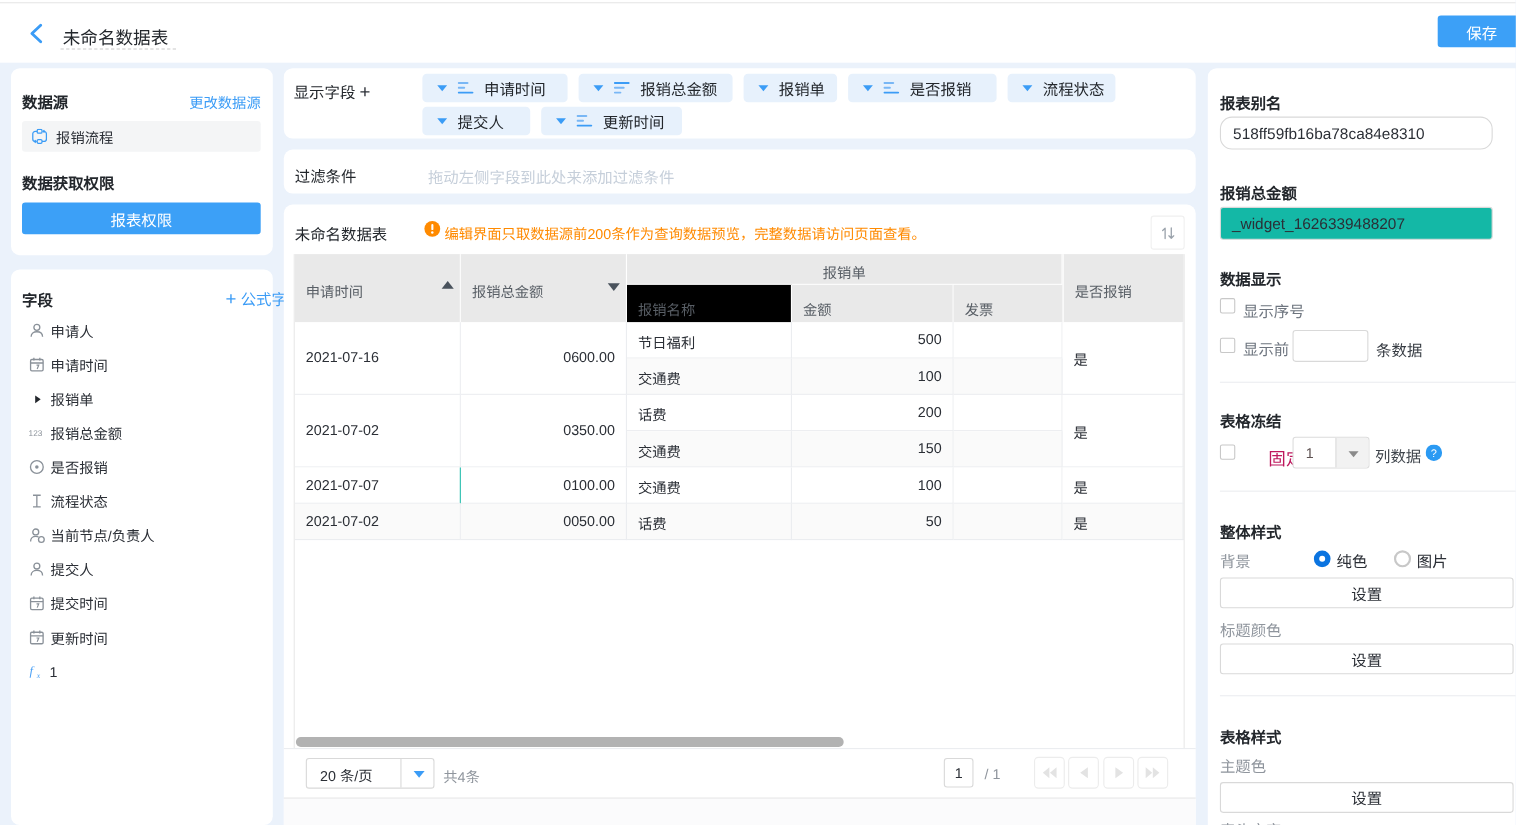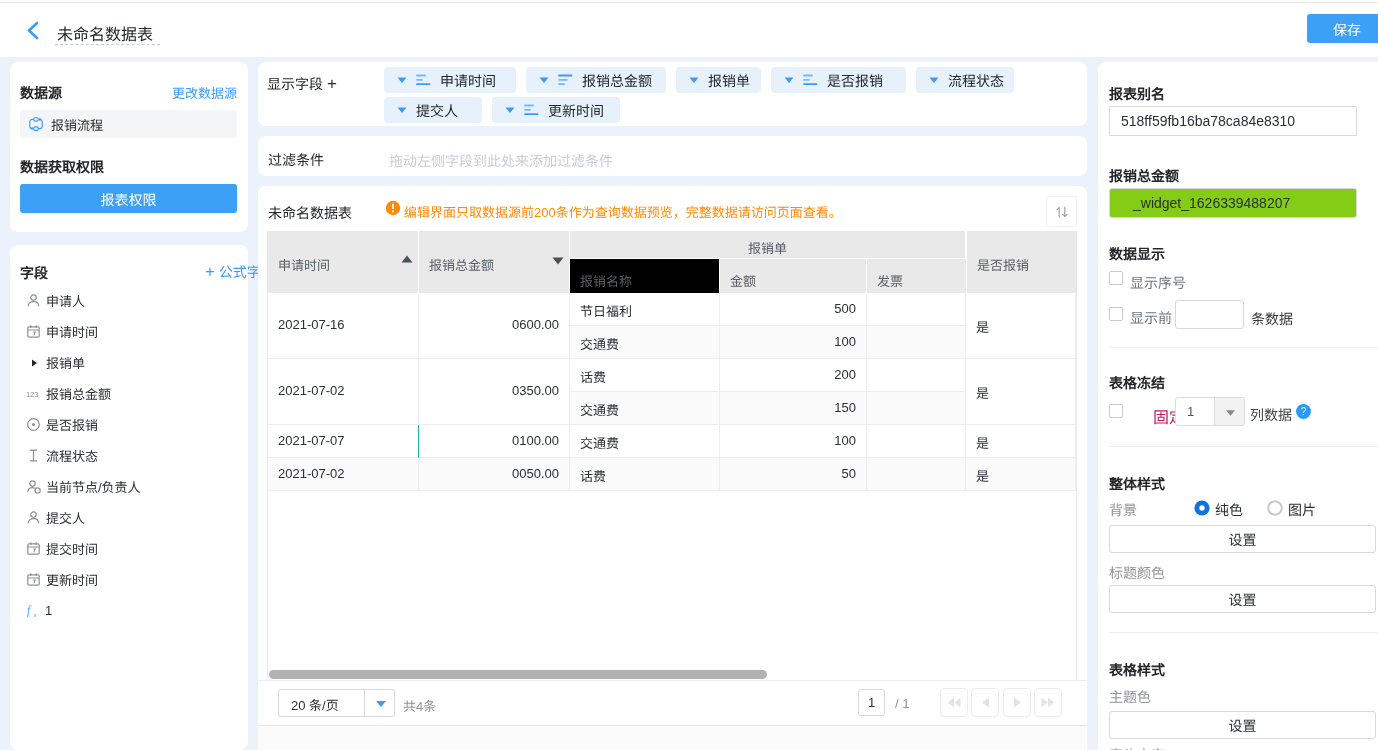--- a/index.html
+++ b/index.html
@@ -417,23 +417,23 @@
     <div style="position:absolute;left:94px;top:0;width:28px;height:29px;border:1px solid #ececec;border-radius:4px;background:#fff;display:flex;align-items:center;justify-content:center;">
       <svg width="14" height="11" viewBox="0 0 14 11">
         <path d="M0.5 0.5 L6.5 5.5 L0.5 10.5 Z" fill="#e3e3e3"></path>
         <path d="M7 0.5 L13 5.5 L7 10.5 Z" fill="#e3e3e3"></path>
       </svg>
     </div>
   </div>
 
 <div class="card" style="left:1098px;top:62px;width:280px;height:688px;border-radius:8px 0 0 0;"></div>
 <div class="abs bold" style="left:1109px;top:83px;font-size:14px;">报表别名</div>
-<div class="abs" style="left:1109px;top:106px;width:248px;height:30px;border:1px solid #d9d9d9;border-radius:1px;background:#fff;line-height:28px;padding-left:11px;font-size:14px;color:#2b2f36;">518ff59fb16ba78ca84e8310</div>
+<div class="abs" style="left:1109px;top:106px;width:248px;height:30px;border:1px solid #d9d9d9;border-radius:11px;background:#fff;line-height:28px;padding-left:11px;font-size:14px;color:#2b2f36;">518ff59fb16ba78ca84e8310</div>
 <div class="abs bold" style="left:1109px;top:165px;font-size:14px;">报销总金额</div>
-<div class="abs" style="left:1109px;top:188px;width:248px;height:30px;border:1px solid #d9d9d9;border-radius:3px;background:#84cc16;line-height:28px;padding-left:23px;font-size:14px;color:#2b2f36;">_widget_1626339488207</div>
+<div class="abs" style="left:1109px;top:188px;width:248px;height:30px;border:1px solid #d9d9d9;border-radius:3px;background:#14b8a6;line-height:28px;padding-left:10px;font-size:14px;color:#2b2f36;">_widget_1626339488207</div>
 <div class="abs bold" style="left:1109px;top:243px;font-size:14px;">数据显示</div>
 <div class="abs" style="left:1109px;top:271px;width:14px;height:14px;border:1.5px solid #c8c8c8;border-radius:2px;background:#fff;"></div>
 <div class="abs" style="left:1130px;top:272px;font-size:14px;color:#6e757f;">显示序号</div>
 <div class="abs" style="left:1109px;top:307px;width:14px;height:14px;border:1.5px solid #c8c8c8;border-radius:2px;background:#fff;"></div>
 <div class="abs" style="left:1130px;top:307px;font-size:14px;color:#6e757f;">显示前</div>
 <div class="abs" style="left:1175px;top:300px;width:69px;height:29px;border:1px solid #d9d9d9;border-radius:3px;background:#fff;"></div>
 <div class="abs" style="left:1251px;top:308px;font-size:14px;color:#363b42;">条数据</div>
 <div class="divider" style="left:1109px;top:347px;width:269px;"></div>
 <div class="abs bold" style="left:1109px;top:372px;font-size:14px;">表格冻结</div>
 <div class="abs" style="left:1109px;top:404px;width:14px;height:14px;border:1.5px solid #c8c8c8;border-radius:2px;background:#fff;"></div>

